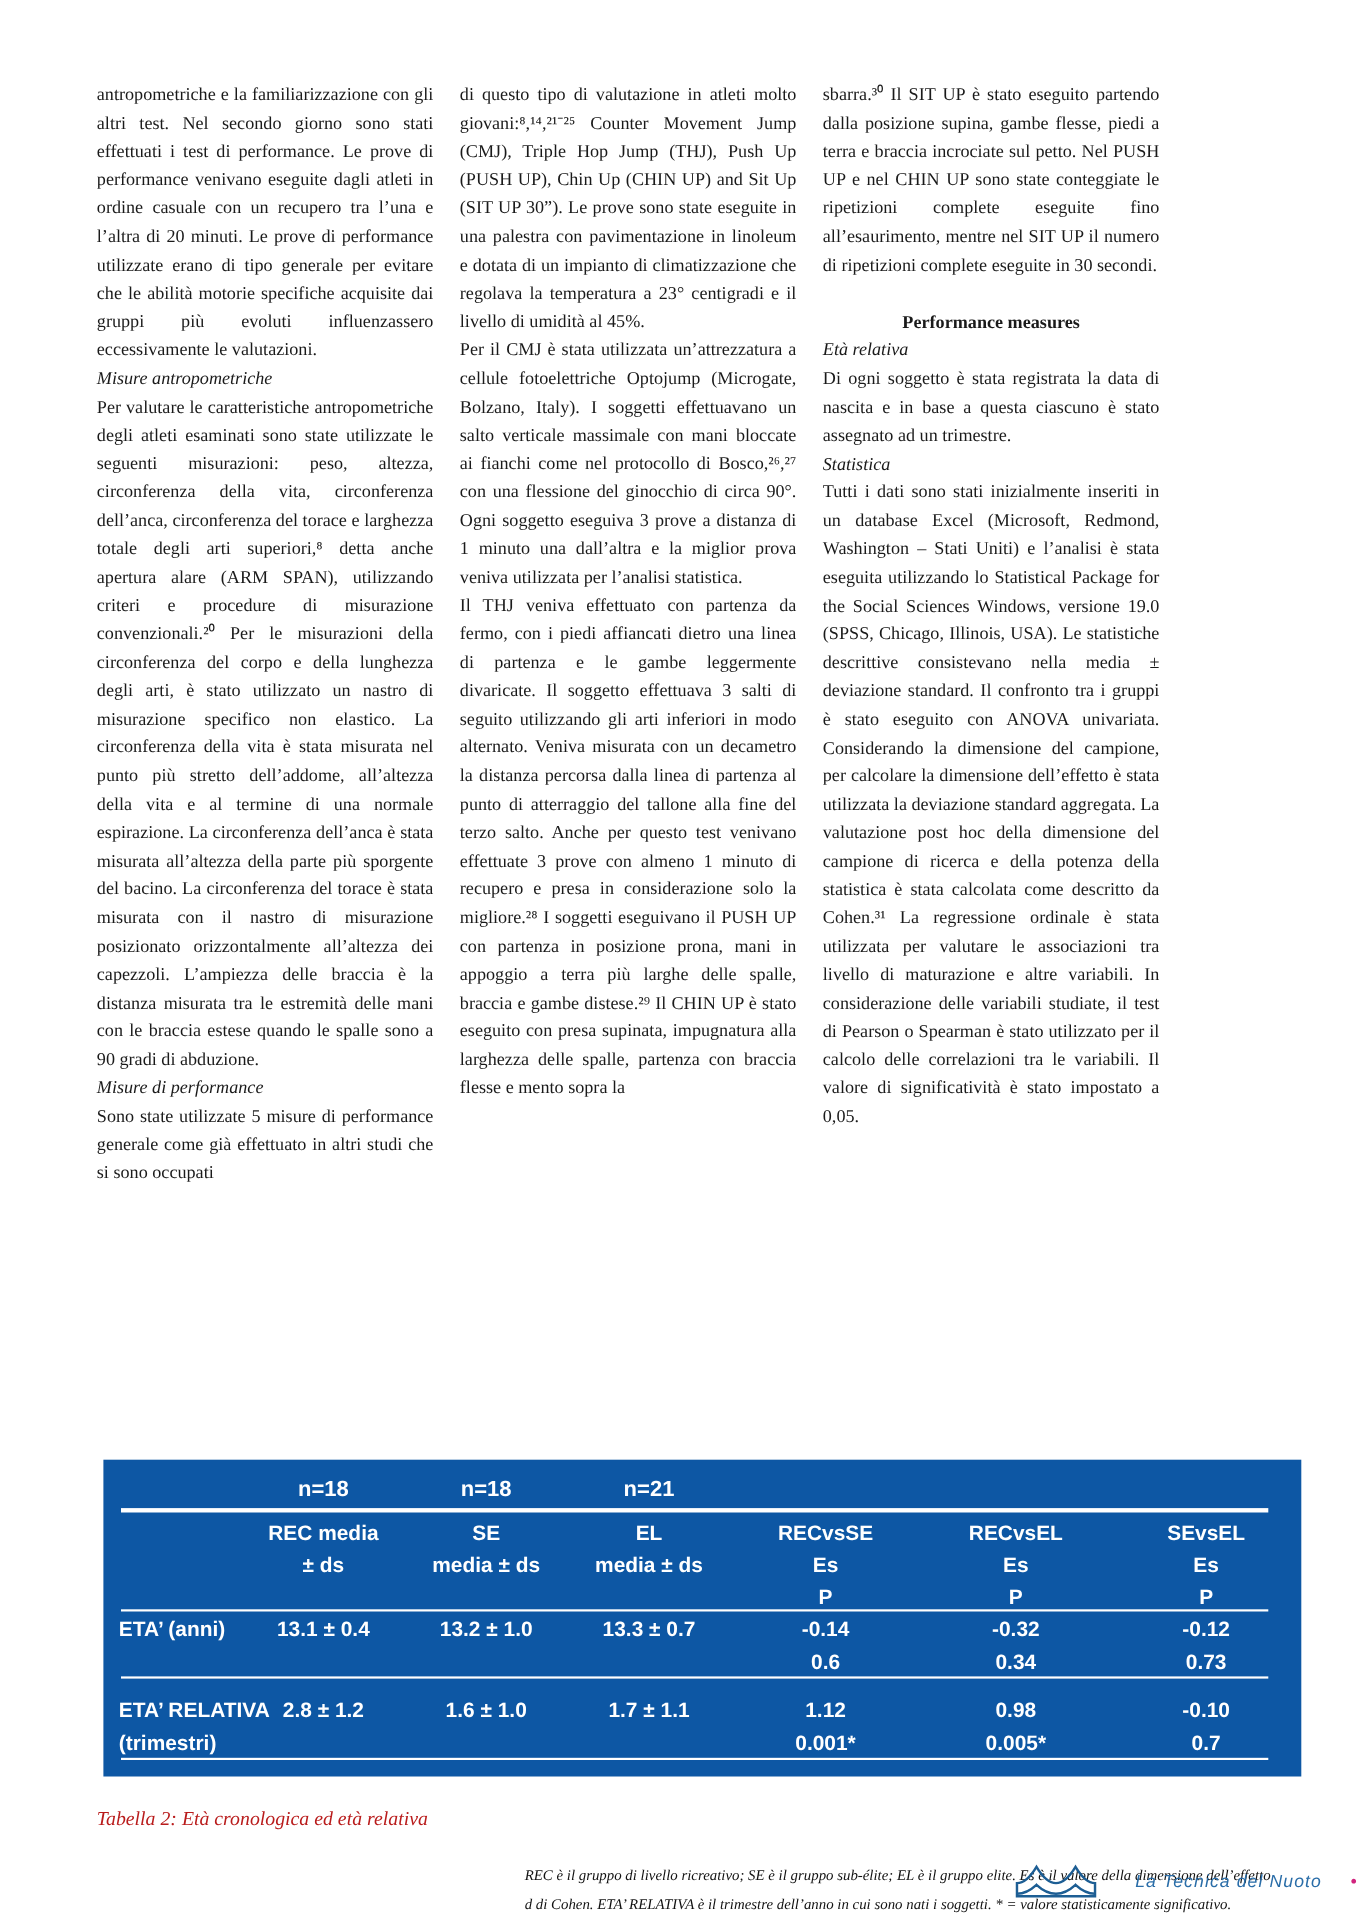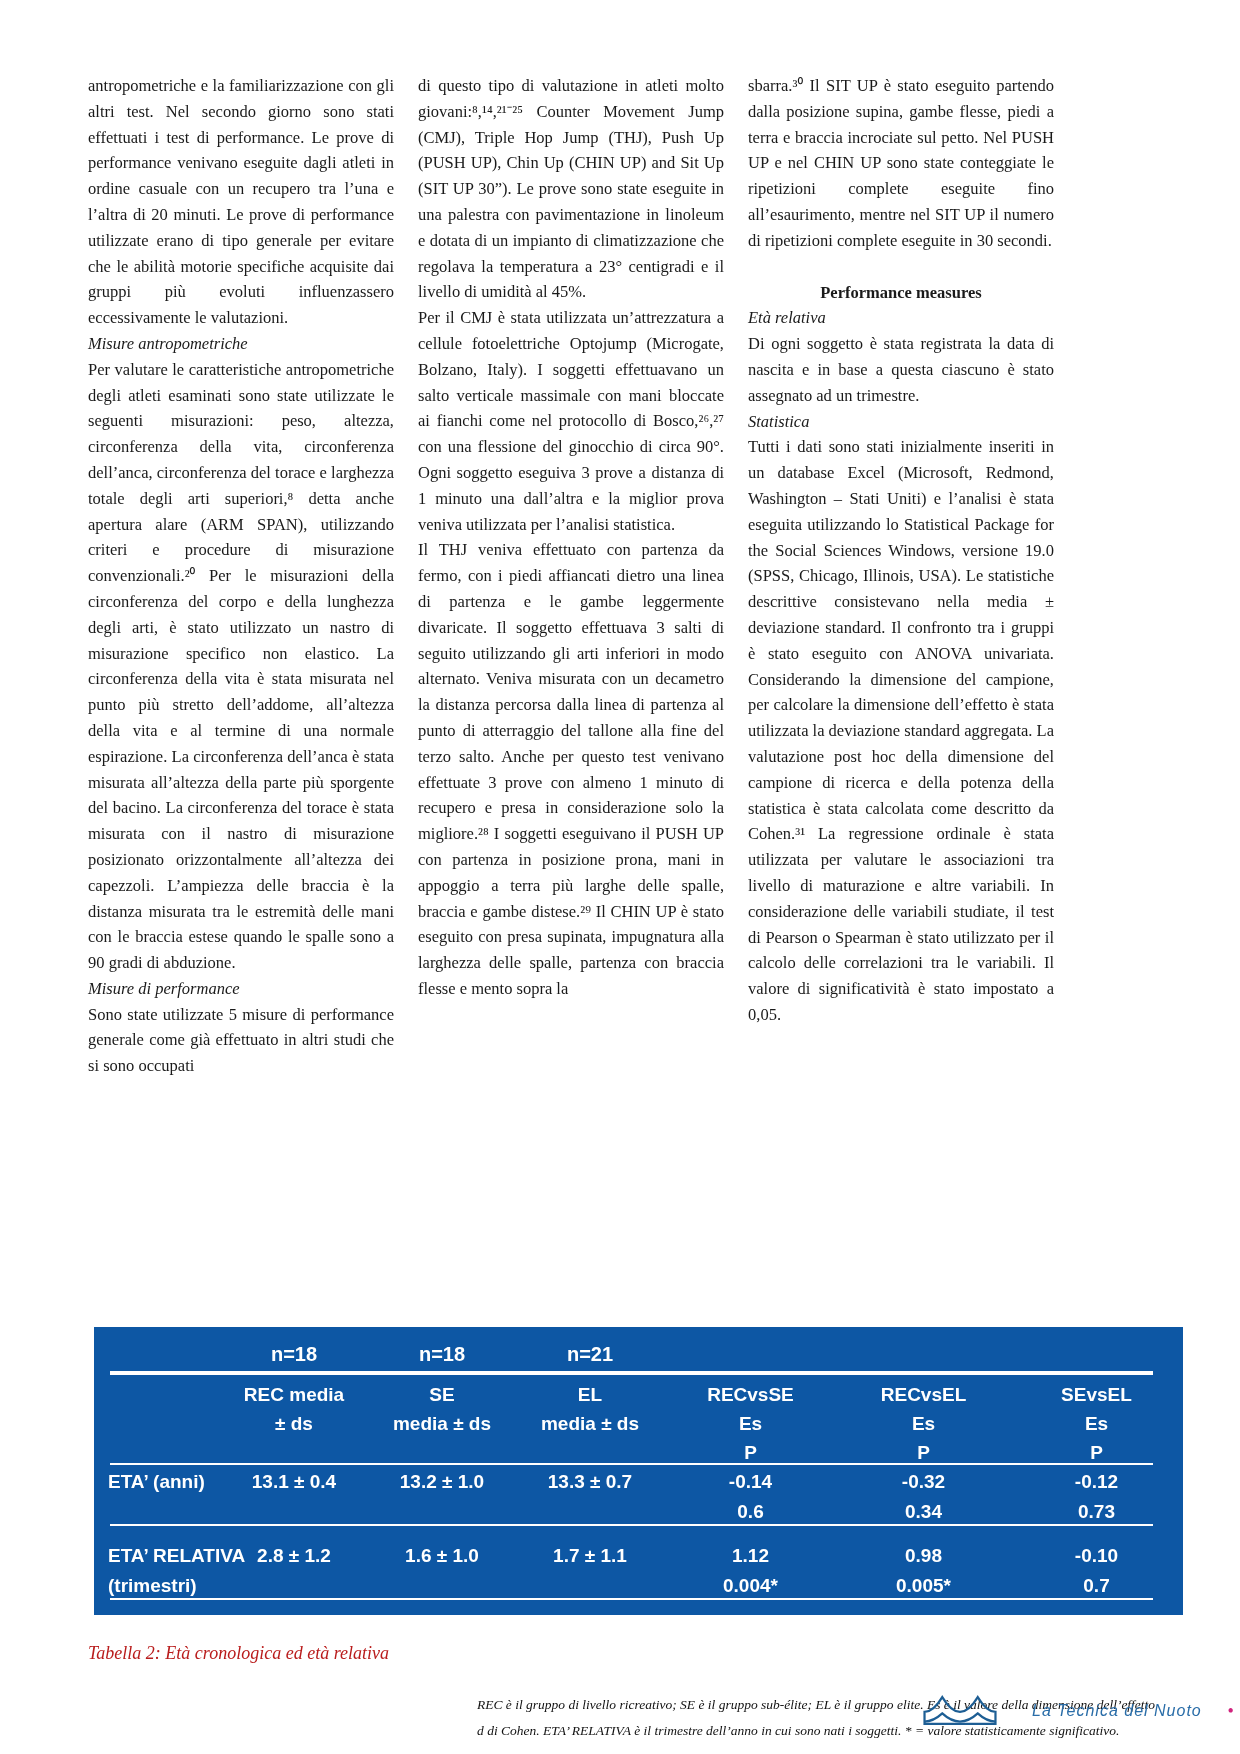--- a/index.html
+++ b/index.html
@@ -167,21 +167,21 @@
         <div class="dl">2.8 ± 1.2</div>
       </div>
       <div class="t-c">
         <div class="dl">1.6 ± 1.0</div>
       </div>
       <div class="t-c">
         <div class="dl">1.7 ± 1.1</div>
       </div>
       <div class="t-c">
         <div class="dl">1.12</div>
-        <div class="dl">0.004*</div>
+        <div class="dl">0.001*</div>
       </div>
       <div class="t-c">
         <div class="dl">0.98</div>
         <div class="dl">0.005*</div>
       </div>
       <div class="t-c">
         <div class="dl">-0.10</div>
         <div class="dl">0.7</div>
       </div>
     </div>

